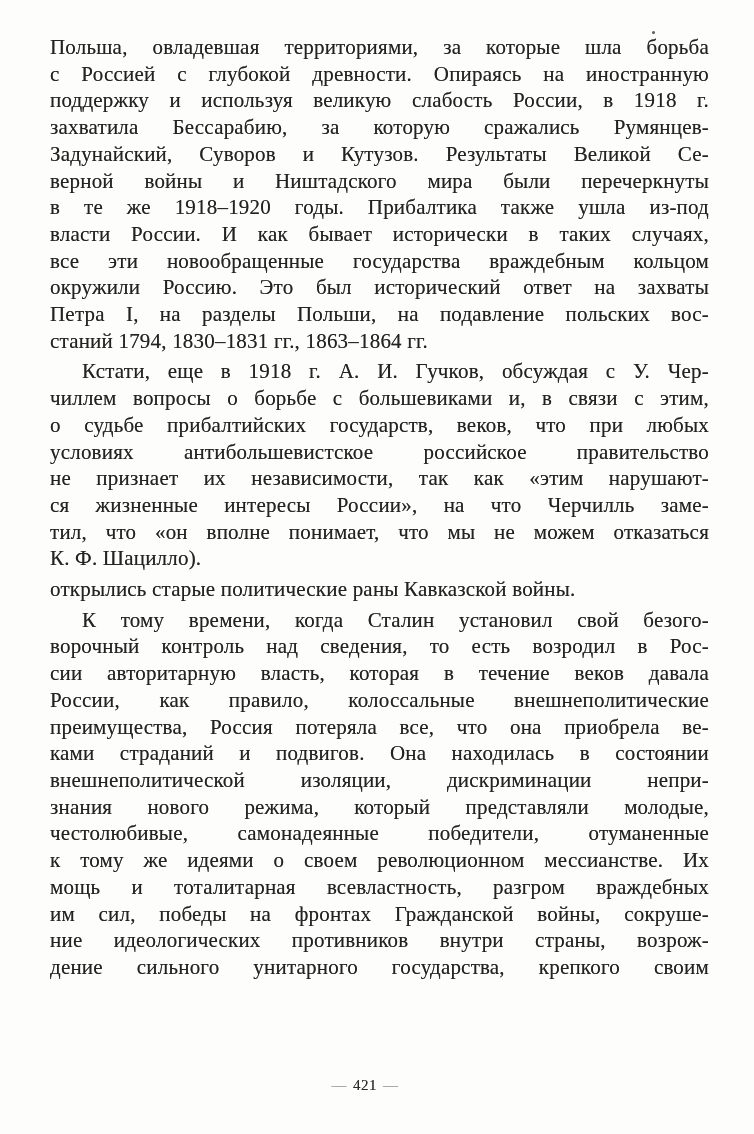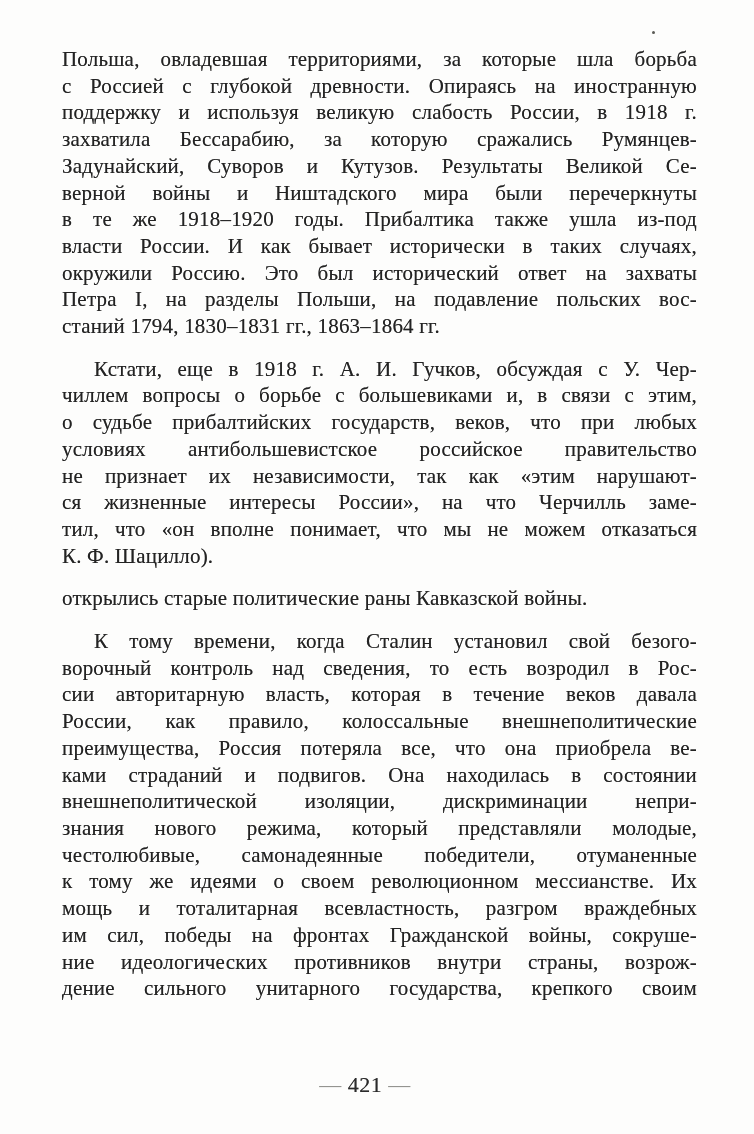--- a/index.html
+++ b/index.html
@@ -15,21 +15,21 @@
     overflow: hidden;
     position: relative;
   }
   .page {
     position: absolute;
     left: 46px;
     top: 30px;
     width: 667px;
   }
   .para {
-    margin: 16px;
+    margin: 4px;
     padding: 0;
     font-size: 21px;
     line-height: 26.7px;
     letter-spacing: 0.2px;
   }
   .tline {
     display: block;
     text-align: justify;
     text-align-last: justify;
     white-space: normal;
@@ -43,21 +43,21 @@
   }
   .para.indent .tline.first {
     text-indent: 32px;
   }
   .footer {
     position: absolute;
     left: 0;
     top: 1072px;
     width: 730px;
     text-align: center;
-    font-size: 22px;
+    font-size: 15px;
     line-height: 26px;
     letter-spacing: 0.5px;
   }
   .footer .dash {
     color: #8e8e8a;
     padding: 0 6px;
   }
   .footer .num {
     color: #2b2b2b;
     text-shadow: 0 0 0.5px rgba(30,30,30,0.55);
@@ -80,20 +80,21 @@
 <div class="page">
   <p class="para">
       <span class="tline first">Польша, овладевшая территориями, за которые шла борьба</span>
       <span class="tline">с Россией с глубокой древности. Опираясь на иностранную</span>
       <span class="tline">поддержку и используя великую слабость России, в 1918 г.</span>
       <span class="tline">захватила Бессарабию, за которую сражались Румянцев-</span>
       <span class="tline">Задунайский, Суворов и Кутузов. Результаты Великой Се-</span>
       <span class="tline">верной войны и Ништадского мира были перечеркнуты</span>
       <span class="tline">в те же 1918–1920 годы. Прибалтика также ушла из-под</span>
       <span class="tline">власти России. И как бывает исторически в таких случаях,</span>
+      <span class="tline">все эти новообращенные государства враждебным кольцом</span>
       <span class="tline">окружили Россию. Это был исторический ответ на захваты</span>
       <span class="tline">Петра I, на разделы Польши, на подавление польских вос-</span>
       <span class="tline last">станий 1794, 1830–1831 гг., 1863–1864 гг.</span>
     </p>
   <p class="para indent">
       <span class="tline first">Кстати, еще в 1918 г. А. И. Гучков, обсуждая с У. Чер-</span>
       <span class="tline">чиллем вопросы о борьбе с большевиками и, в связи с этим,</span>
       <span class="tline">о судьбе прибалтийских государств, веков, что при любых</span>
       <span class="tline">условиях антибольшевистское российское правительство</span>
       <span class="tline">не признает их независимости, так как «этим нарушают-</span>

